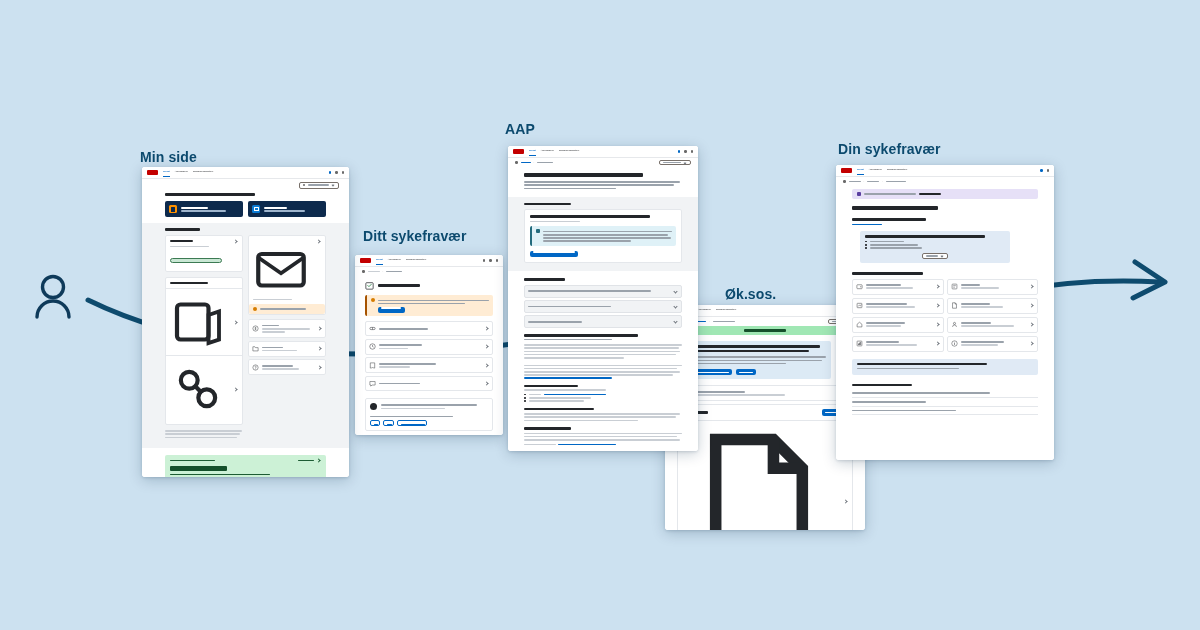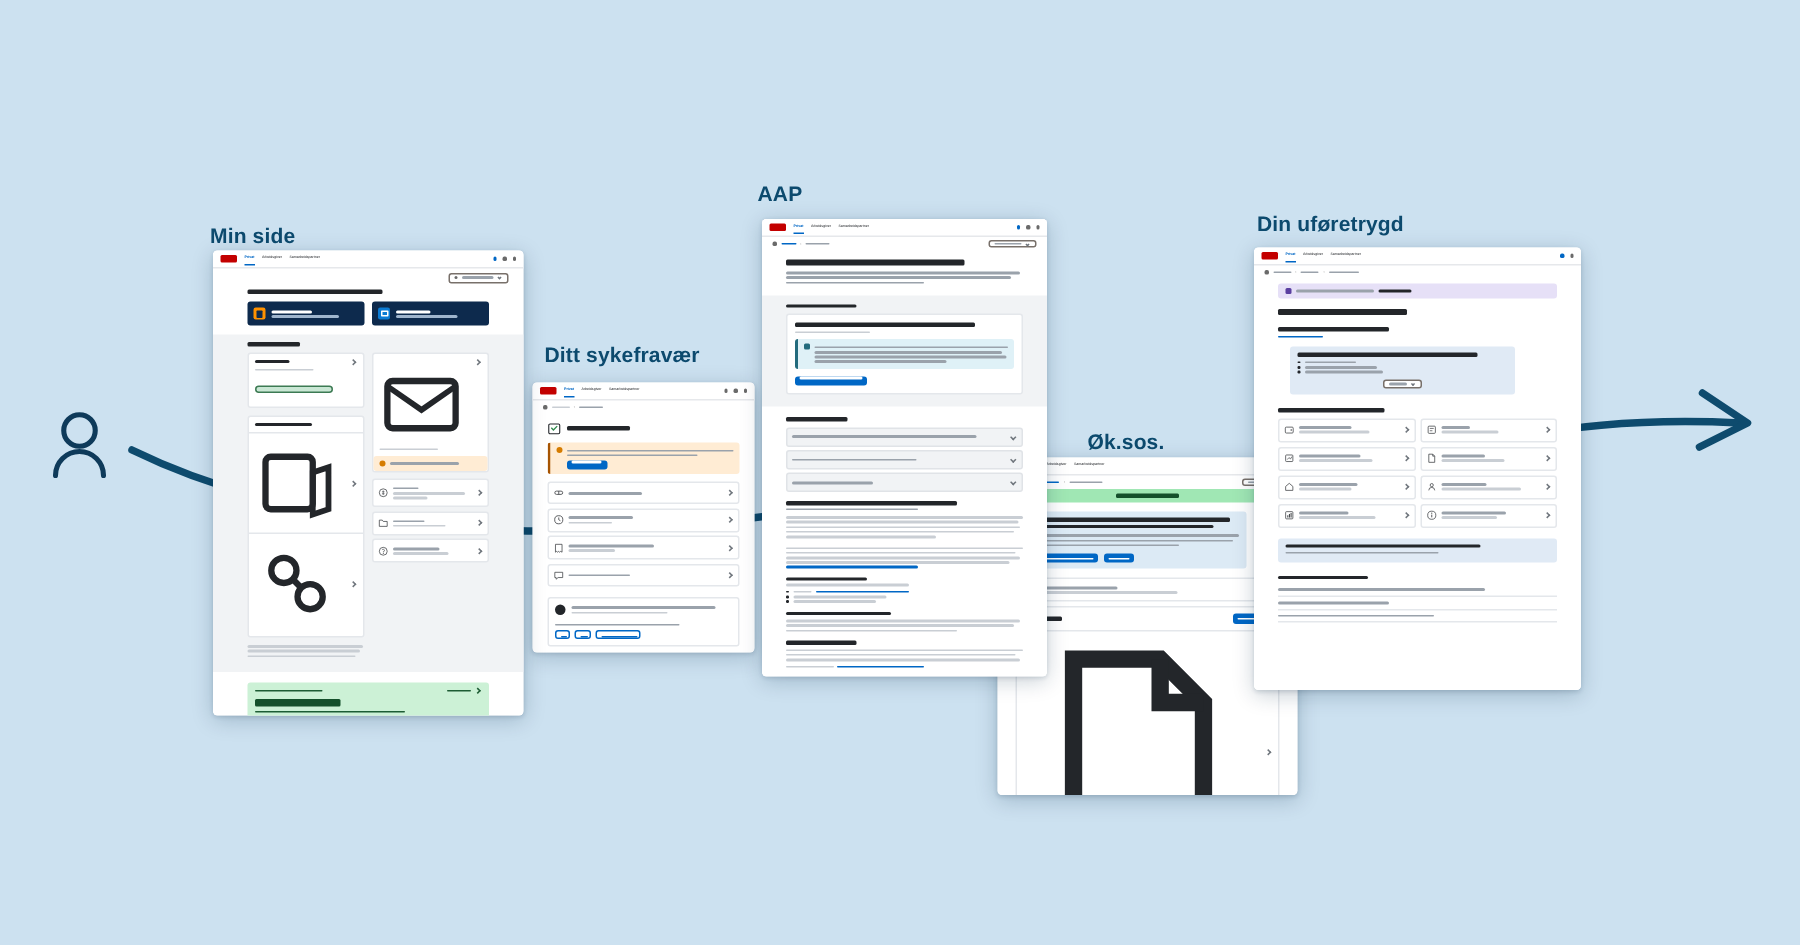--- a/index.html
+++ b/index.html
@@ -109,21 +109,21 @@
 
   <svg class="flow-arrow" width="1200" height="630">
     <path d="M88 300 C 180 345, 300 360, 430 352 C 560 344, 640 315, 720 335 C 800 355, 860 350, 930 318 C 1000 286, 1080 278, 1160 282" fill="none" stroke="#0e4b6e" stroke-width="5" stroke-linecap="round"></path>
     <path d="M1135 262 L1165 282 L1133 298" fill="none" stroke="#0e4b6e" stroke-width="5" stroke-linecap="round" stroke-linejoin="round"></path>
   </svg>
 
   <div class="sec-label" style="left:140px; top:149px;">Min side</div>
   <div class="sec-label" style="left:363px; top:228px;">Ditt sykefravær</div>
   <div class="sec-label" style="left:505px; top:121px;">AAP</div>
   <div class="sec-label" style="left:725px; top:286px;">Øk.sos.</div>
-  <div class="sec-label" style="left:838px; top:141px;">Din uføretrygd</div>
+  <div class="sec-label" style="left:838px; top:141px;">Din sykefravær</div>
 
   <div class="card" style="left:355px; top:255px; width:148px; height:180px;">
     <div class="card-inner">
       <div class="mockhead">
         <div class="navlogo"></div>
         <div class="navtabs">
           <div class="navtab active">Privat</div>
           <div class="navtab">Arbeidsgiver</div>
           <div class="navtab">Samarbeidspartner</div>
         </div>

